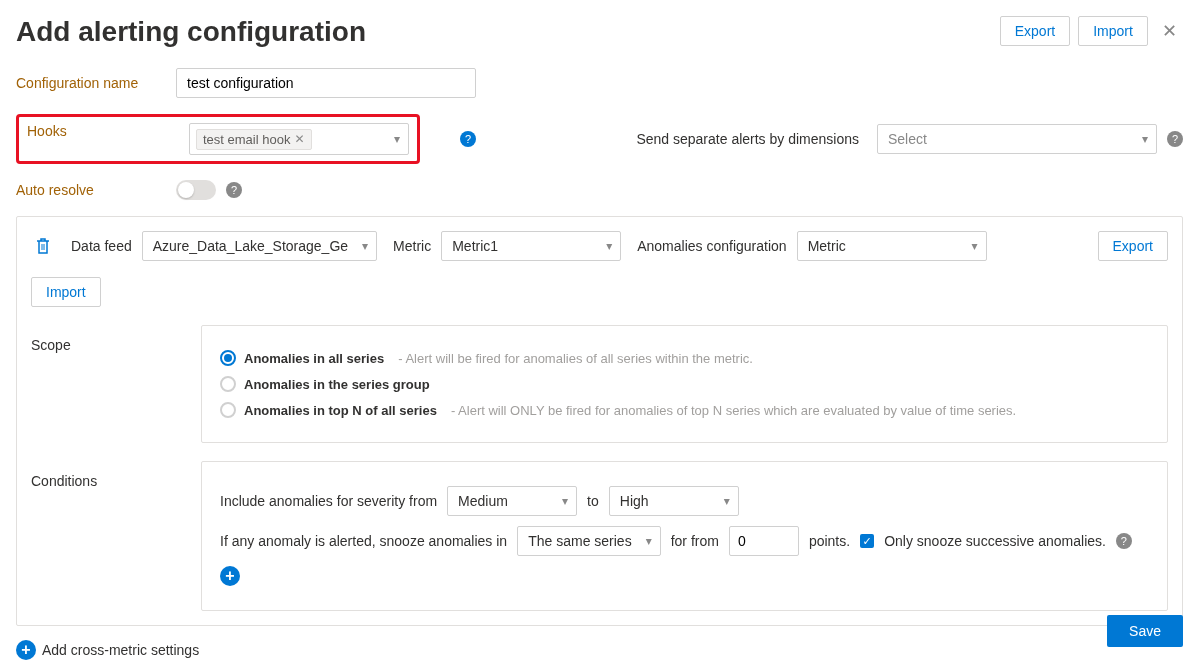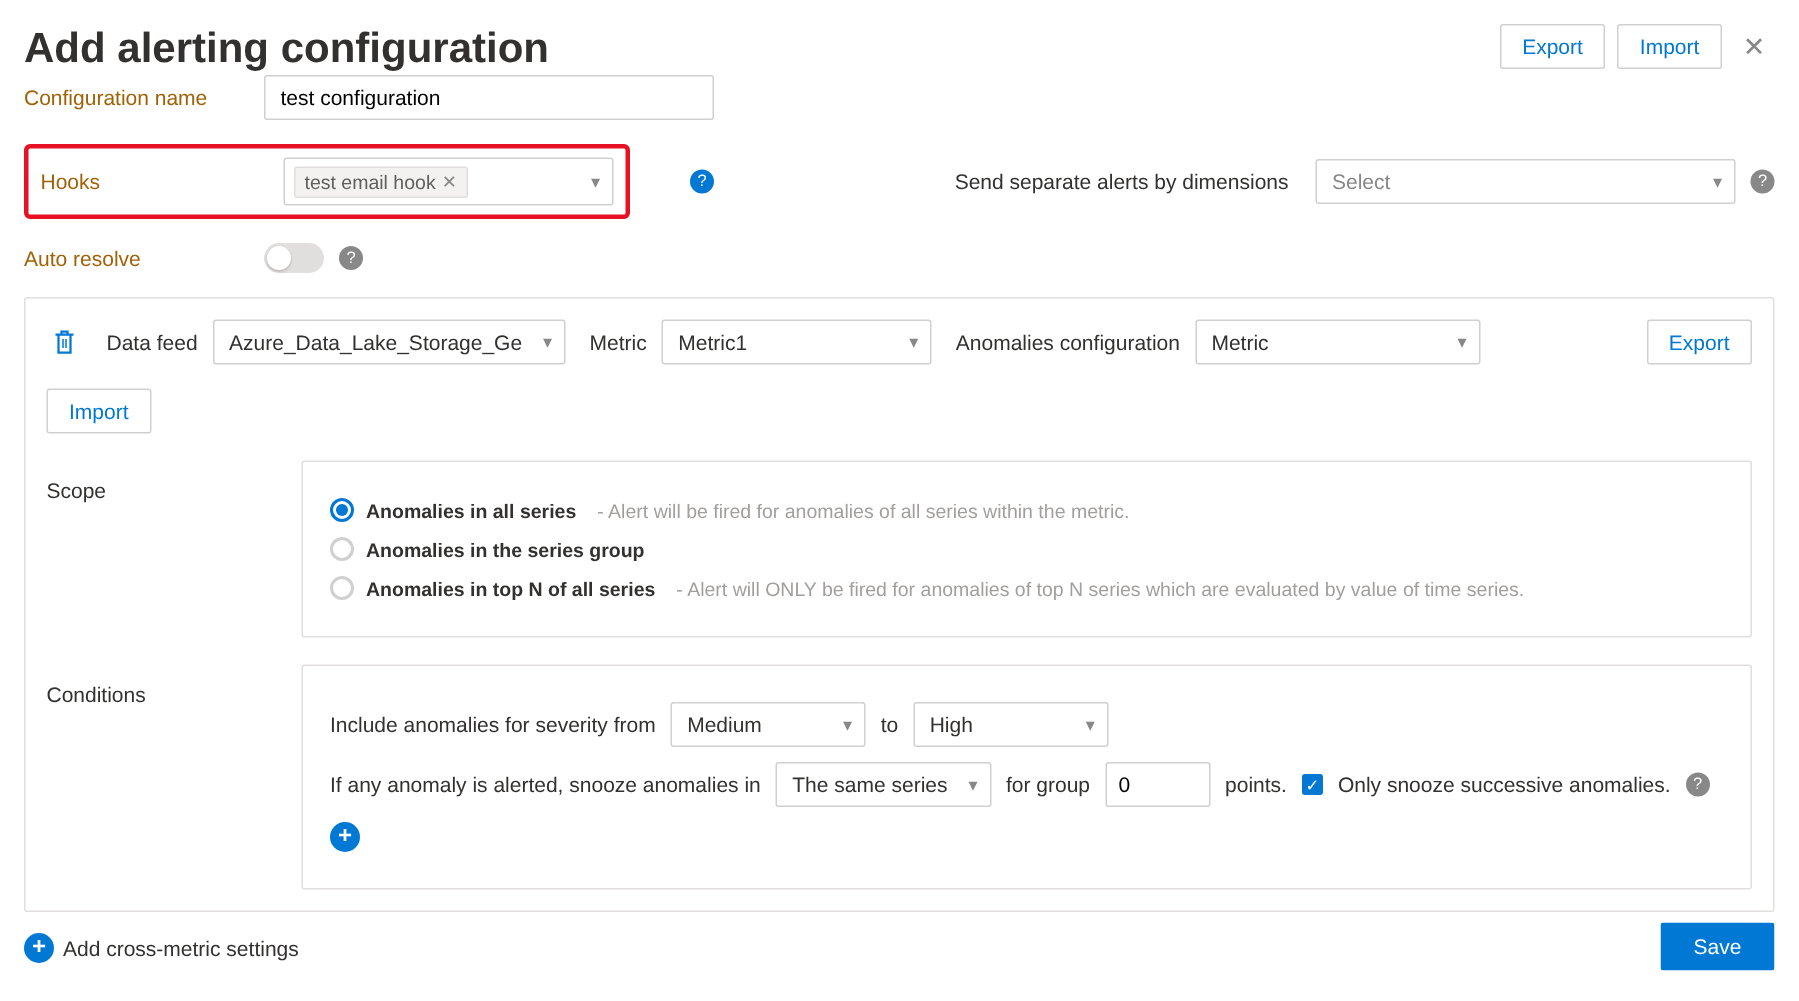--- a/index.html
+++ b/index.html
@@ -4,21 +4,21 @@
 <style>
   * { box-sizing: border-box; }
   body {
     margin: 0;
     font-family: "Segoe UI", Arial, sans-serif;
     font-size: 14px;
     color: #323130;
     background: #fff;
     padding: 16px 16px 80px 16px;
   }
-  h1 { font-size: 28px; font-weight: 700; margin: 0 0 2px 0; }
+  h1 { font-size: 28px; font-weight: 700; margin: 0 0 20px 0; }
   .top-bar { display: flex; align-items: flex-start; justify-content: space-between; }
   .top-actions { display: flex; gap: 8px; align-items: center; }
   .btn-outline {
     border: 1px solid #d0d0d0;
     background: #fff;
     color: #0078d4;
     padding: 6px 14px;
     border-radius: 2px;
     cursor: pointer;
     font-size: 14px;
@@ -33,21 +33,21 @@
     font-size: 14px;
     width: 300px;
   }
   .row-hooks-wrap {
     display: flex; align-items: center; gap: 40px;
   }
   .highlight-box {
     border: 3px solid #e81123;
     border-radius: 4px;
     padding: 6px 8px;
-    display: flex; align-items: center; gap: 12px;
+    display: flex; gap: 12px;
     width: 404px;
   }
   .highlight-box .form-label { width: 150px; }
   .multiselect {
     border: 1px solid #d0d0d0;
     border-radius: 2px;
     padding: 4px 28px 4px 6px;
     display: flex; align-items: center;
     position: relative;
     flex: 1;
@@ -244,21 +244,21 @@
           <span class="chev">▾</span>
         </div>
       </div>
 
       <div class="cond-line">
         <span>If any anomaly is alerted, snooze anomalies in</span>
         <div class="select dark" style="min-width:140px">
           <span>The same series</span>
           <span class="chev">▾</span>
         </div>
-        <span>for group</span>
+        <span>for from</span>
         <input class="num-input" value="0" style="">
         <span>points.</span>
         <span class="cbx">✓</span>
         <span>Only snooze successive anomalies.</span>
         <span class="help-circle gray">?</span>
       </div>
 
       <div class="cond-line">
         <span class="plus-circle">+</span>
       </div>

